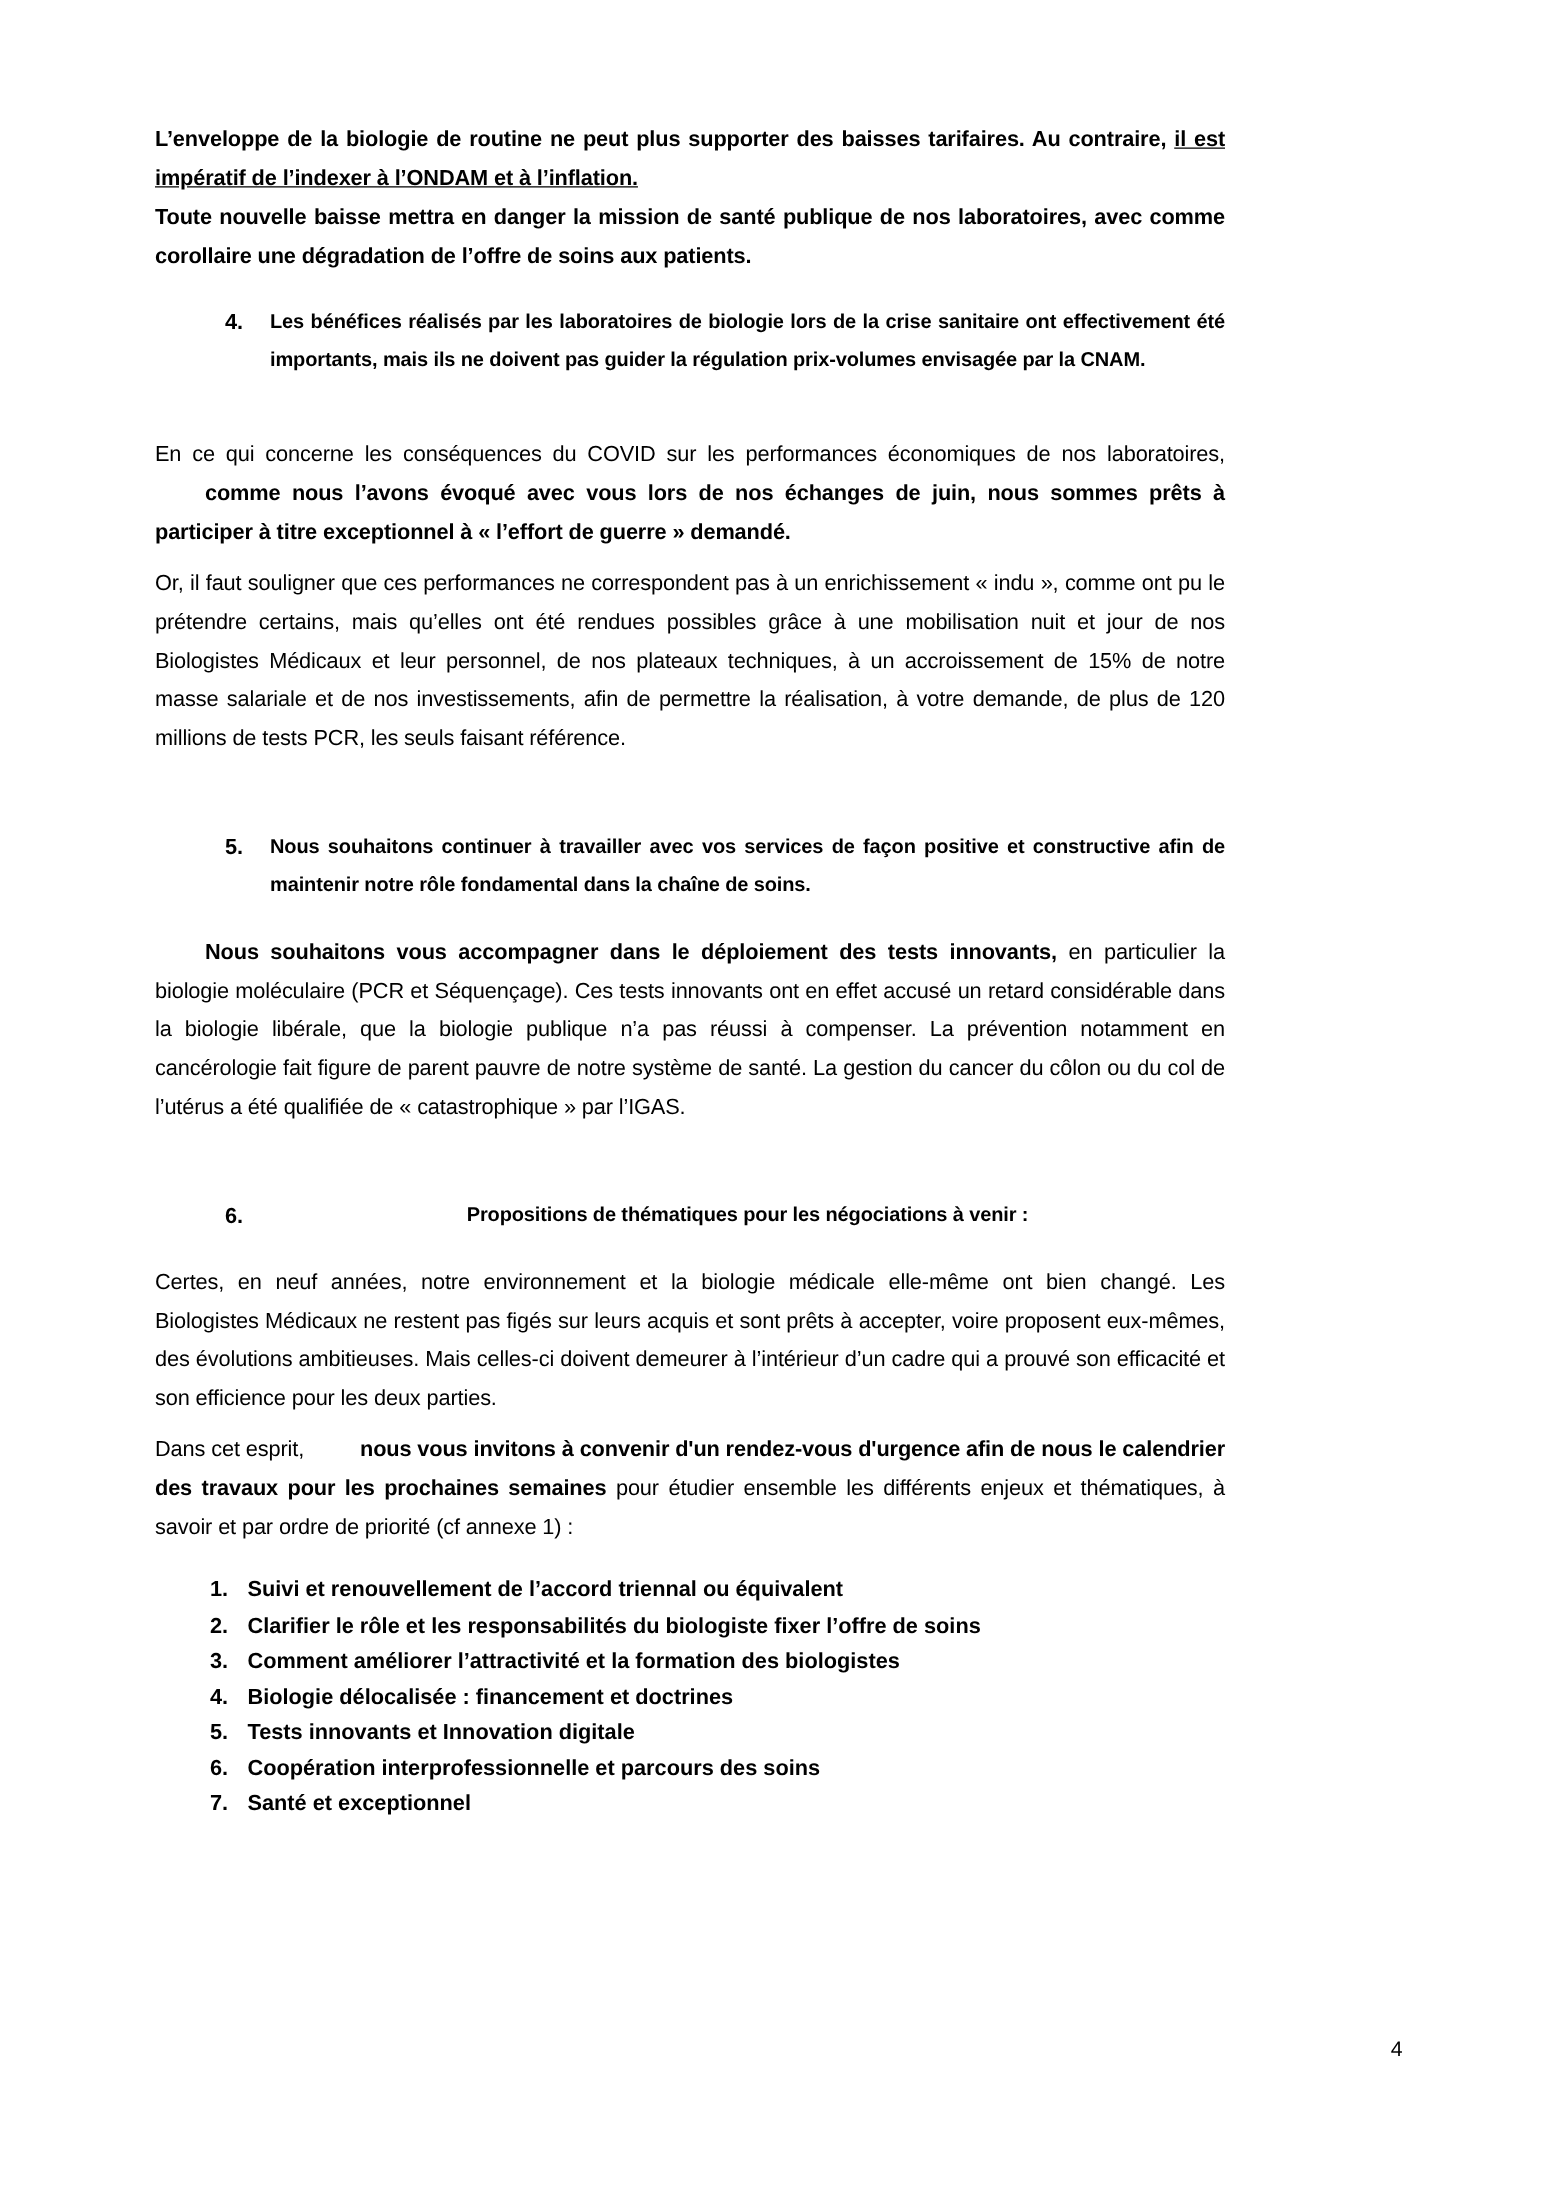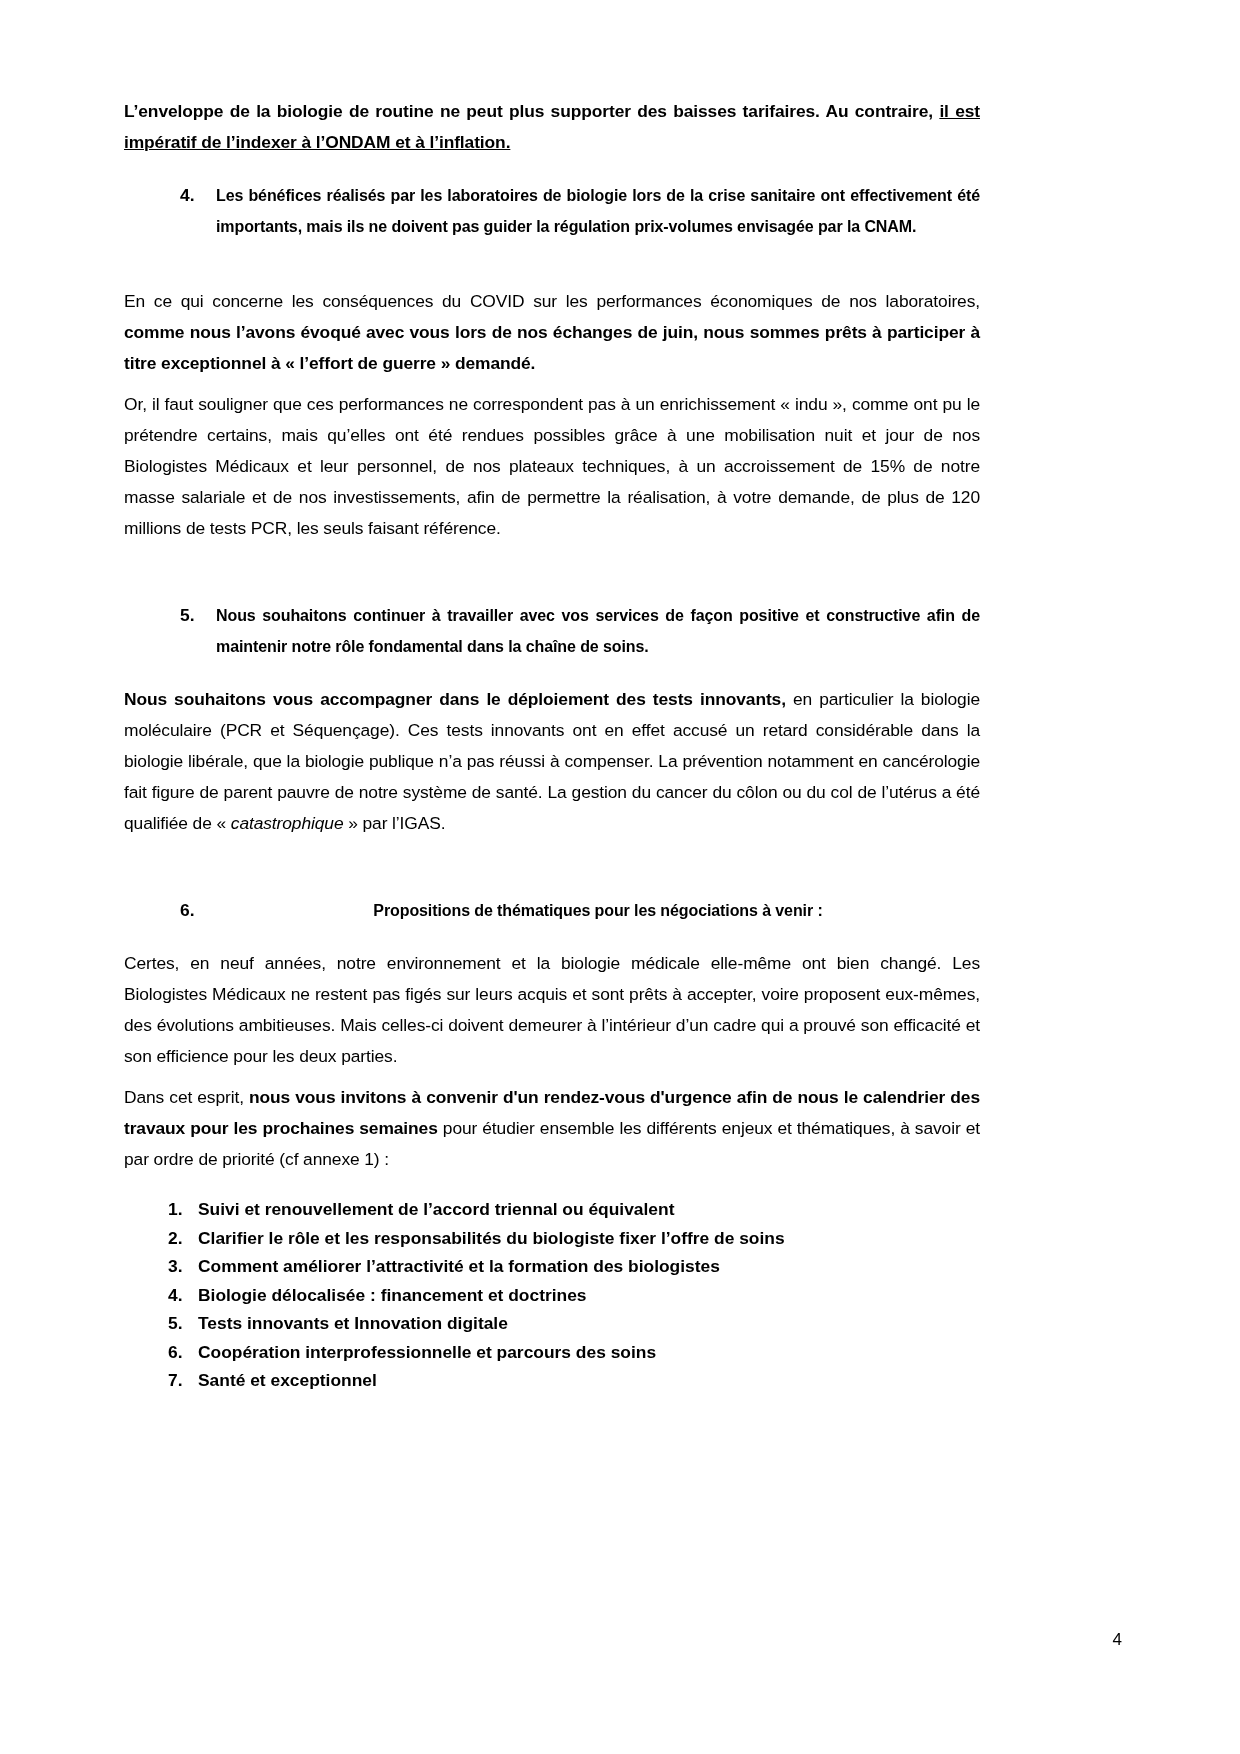--- a/index.html
+++ b/index.html
@@ -31,26 +31,26 @@
   .para {
     font-size: 17.4px;
     line-height: 31px;
     text-align: justify;
     text-justify: inter-word;
     margin-bottom: 17px;
     letter-spacing: -0.1px;
   }
   .bold {
     font-weight: bold;
+    margin-left: 40px;
   }
   .u {
     text-decoration: underline;
   }
   .ital {
-    font-style: italic;
   }
   
   .major-item {
     display: flex;
     margin-left: 56px;
     width: 800px;
     margin-top: 22px;
     margin-bottom: 22px;
   }
   .major-item .num {
@@ -104,20 +104,21 @@
   }
 </style>
 </head>
 <body>
 
 <div class="page">
   <div class="content">
 
     <div class="para bold"><span>L’enveloppe de la biologie de routine ne peut plus supporter des baisses tarifaires. Au contraire, </span><span class="u">il est impératif de l’indexer à l’ONDAM et à l’inflation.</span></div>
 
+    <div class="para bold">Toute nouvelle baisse mettra en danger la mission de santé publique de nos laboratoires, avec comme corollaire une dégradation de l’offre de soins aux patients.</div>
 
     <div class="major-item">
       <div class="num">4.</div>
       <div class="body">Les bénéfices réalisés par les laboratoires de biologie lors de la crise sanitaire ont effectivement été importants, mais ils ne doivent pas guider la régulation prix-volumes envisagée par la CNAM.</div>
     </div>
 
     <div class="gap-md"></div>
 
     <div class="para"><span>En ce qui concerne les conséquences du COVID sur les performances économiques de nos laboratoires, </span><span class="bold">comme nous l’avons évoqué avec vous lors de nos échanges de juin, nous sommes prêts à participer à titre exceptionnel à « l’effort de guerre » demandé.</span></div>
 

